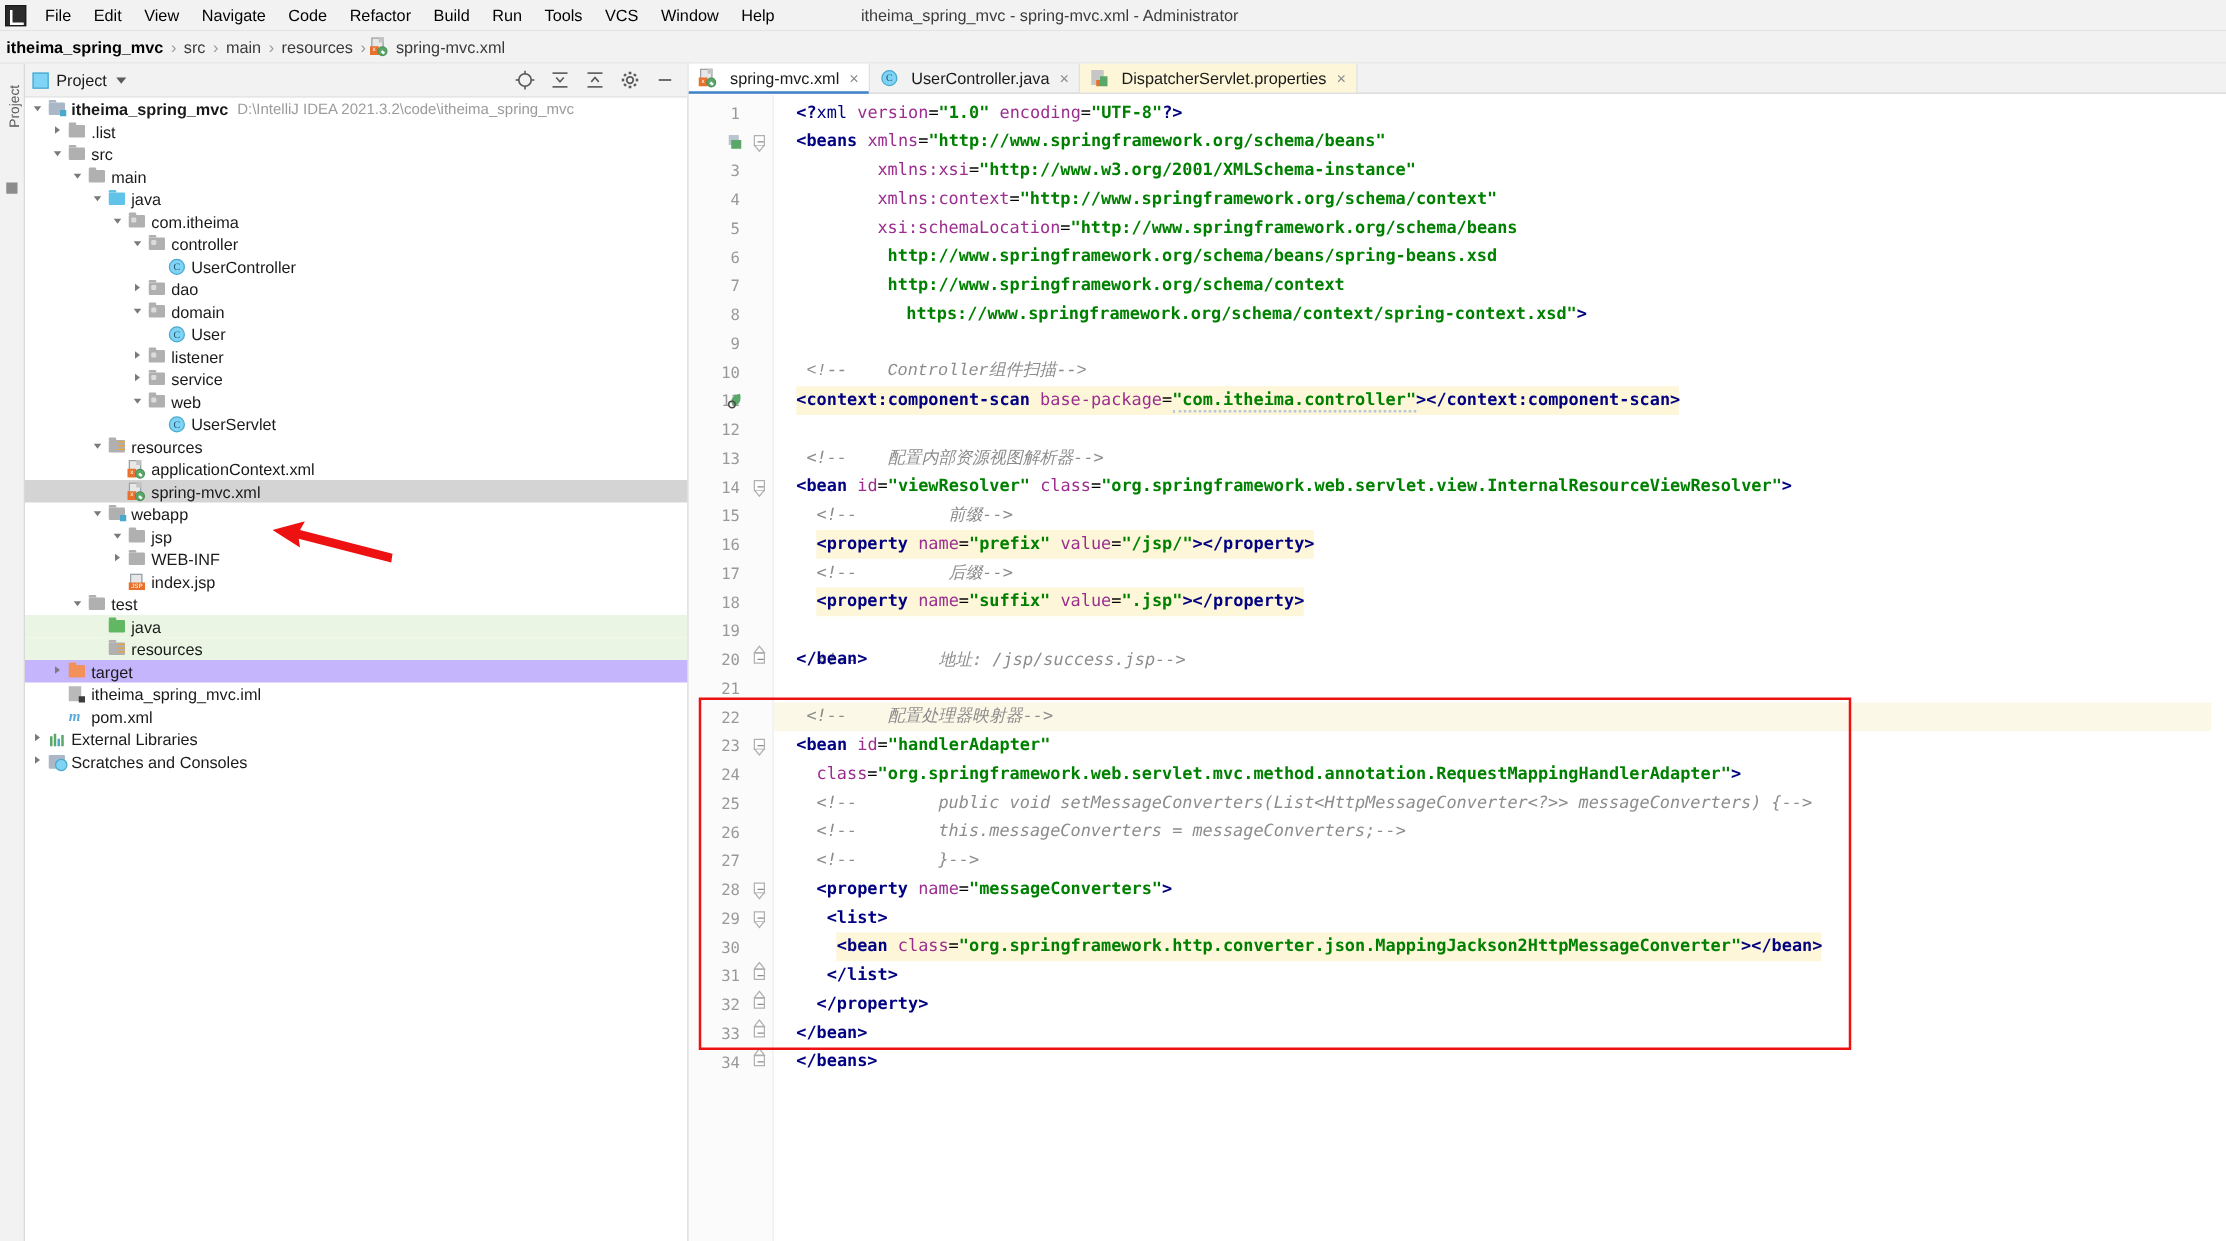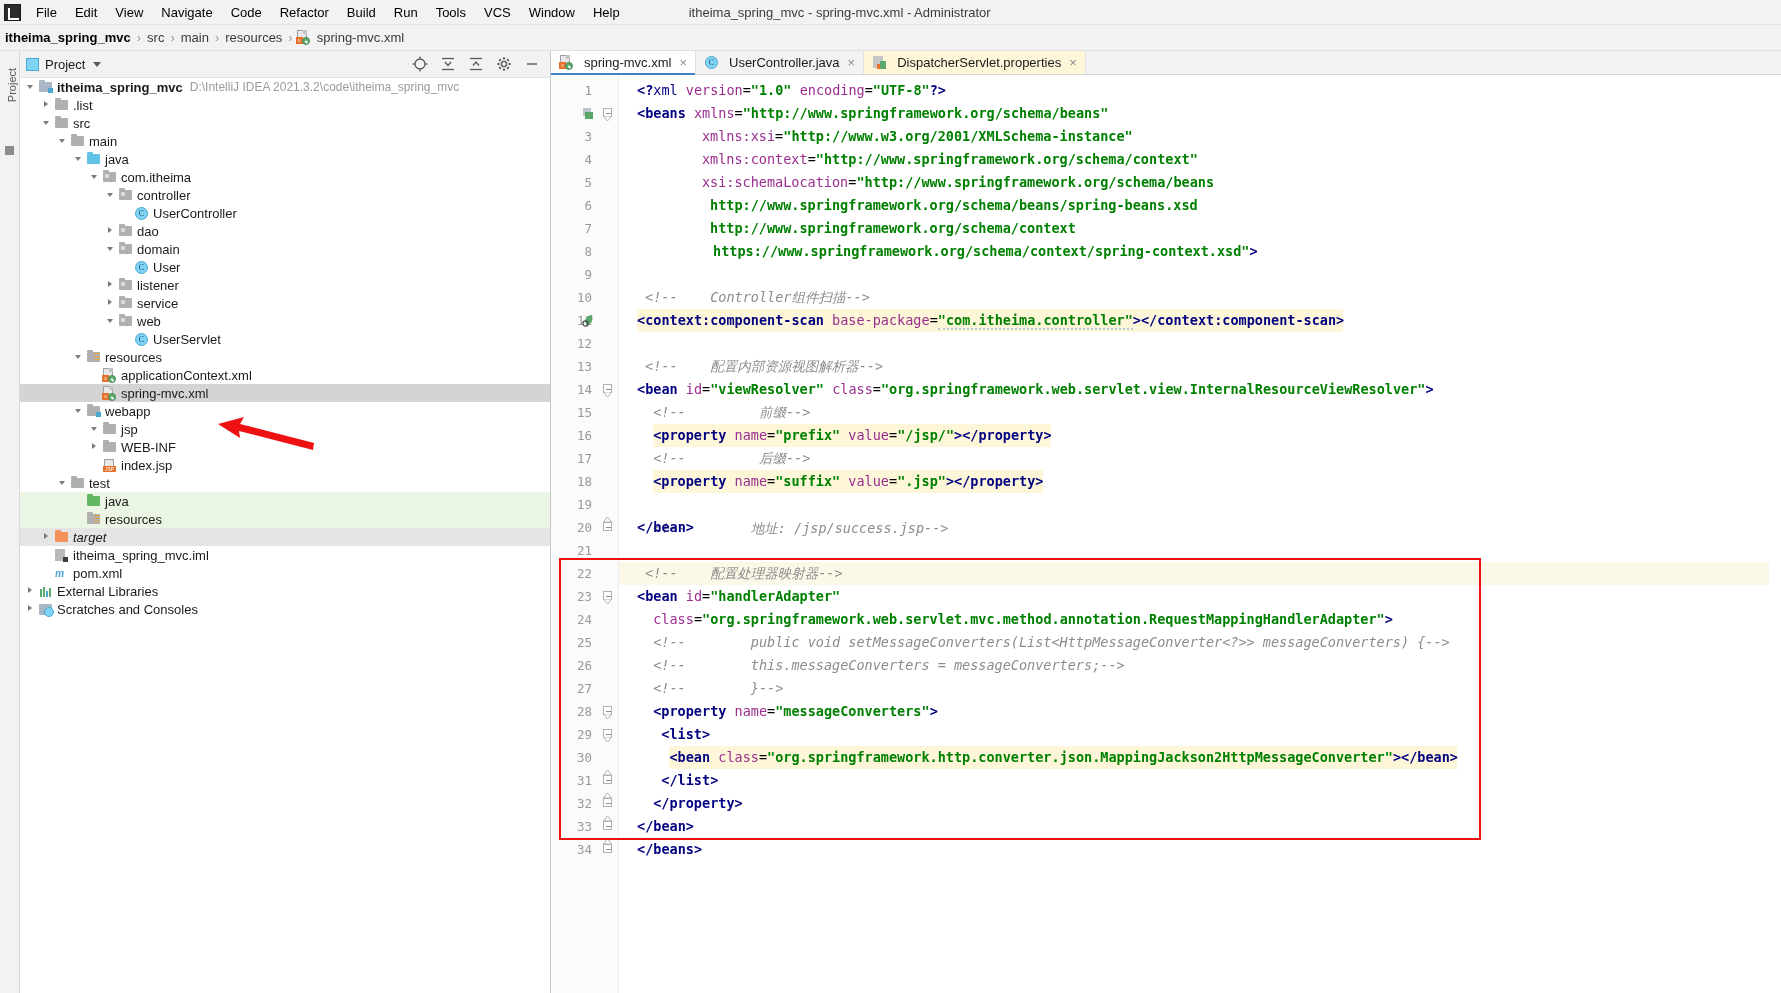--- a/index.html
+++ b/index.html
@@ -100,21 +100,21 @@
   .hdr-actions{margin-left:auto;display:flex;align-items:center;gap:12px;padding-right:4px;}
   .hdr-ico{width:16px;height:16px;position:relative;color:#5a5a5a;}
 
   .tree{position:absolute;left:0;top:27px;right:0;bottom:0;overflow:hidden;}
   .trow{
     height:18px;display:flex;align-items:center;font-size:13px;color:#1a1a1a;
     white-space:nowrap;padding-left:4px;
   }
   .trow.sel{background:#d4d4d4;}
   .trow.greenbg{background:#eaf5e4;}
-  .trow.yellowbg{background:#e5e5e5;font-style:italic;}
+  .trow.yellowbg{background:#c4b5fd;}
   .arrow{
     width:14px;height:14px;flex:0 0 14px;position:relative;
   }
   .arrow.right::before{
     content:"";position:absolute;left:4px;top:3px;
     border-left:4px solid #7a7a7a;border-top:3.5px solid transparent;border-bottom:3.5px solid transparent;
   }
   .arrow.down::before{
     content:"";position:absolute;left:3px;top:5px;
     border-top:4px solid #7a7a7a;border-left:3.5px solid transparent;border-right:3.5px solid transparent;
@@ -698,23 +698,23 @@
           </div>
         </div>
       <div class="code-lines" id="codelines">
           <div class="cl" style="top: 3px; left: 18px;"><span class="tok-tag">&lt;?</span><span class="tok-name">xml</span><span class="tok-plain"> </span><span class="tok-attr">version</span><span class="tok-plain">=</span><span class="tok-str">"1.0"</span><span class="tok-plain"> </span><span class="tok-attr">encoding</span><span class="tok-plain">=</span><span class="tok-str">"UTF-8"</span><span class="tok-tag">?&gt;</span></div>
           <div class="cl" style="top: 26px; left: 18px;"><span class="tok-tag">&lt;beans</span><span class="tok-plain"> </span><span class="tok-attr">xmlns</span><span class="tok-plain">=</span><span class="tok-str">"http://www.springframework.org/schema/beans"</span></div>
           <div class="cl" style="top: 49px; left: 82.96px;"><span class="tok-attr">xmlns:xsi</span><span class="tok-plain">=</span><span class="tok-str">"http://www.w3.org/2001/XMLSchema-instance"</span></div>
           <div class="cl" style="top: 72px; left: 82.96px;"><span class="tok-attr">xmlns:context</span><span class="tok-plain">=</span><span class="tok-str">"http://www.springframework.org/schema/context"</span></div>
           <div class="cl" style="top: 95px; left: 82.96px;"><span class="tok-attr">xsi:schemaLocation</span><span class="tok-plain">=</span><span class="tok-str">"http://www.springframework.org/schema/beans</span></div>
           <div class="cl" style="top: 118px; left: 91.08px;"><span class="tok-str">http://www.springframework.org/schema/beans/spring-beans.xsd</span></div>
           <div class="cl" style="top: 141px; left: 91.08px;"><span class="tok-str">http://www.springframework.org/schema/context</span></div>
-          <div class="cl" style="top: 164px; left: 94px;"><span class="tok-str">https://www.springframework.org/schema/context/spring-context.xsd"</span><span class="tok-tag">&gt;</span></div>
+          <div class="cl" style="top: 164px; left: 106px;"><span class="tok-str">https://www.springframework.org/schema/context/spring-context.xsd"</span><span class="tok-tag">&gt;</span></div>
           <div class="cl" style="top: 187px; left: 18px;"></div>
-          <div class="cl" style="top: 210px; left: 26.12px;"><span class="tok-comment">&lt;!--    Controller组件扫描--&gt;</span></div>
+          <div class="cl" style="top: 210px; left: 26.12px; font-family: Liberation Mono, monospace;"><span class="tok-comment">&lt;!--    Controller组件扫描--&gt;</span></div>
           <div class="hl-yellow" style="top: 233px; left: 18px; width: 706.44px;"></div>
           <div class="cl" style="top: 233px; left: 18px;"><span class="tok-tag">&lt;context:component-scan</span><span class="tok-plain"> </span><span class="tok-attr">base-package</span><span class="tok-plain">=</span><span class="tok-str squiggle">"com.itheima.controller"</span><span class="tok-tag">&gt;</span><span class="tok-tag">&lt;/context:component-scan&gt;</span></div>
           <div class="cl" style="top: 256px; left: 18px;"></div>
           <div class="cl" style="top: 279px; left: 26.12px;"><span class="tok-comment">&lt;!--    配置内部资源视图解析器--&gt;</span></div>
           <div class="cl" style="top: 302px; left: 18px;"><span class="tok-tag">&lt;bean</span><span class="tok-plain"> </span><span class="tok-attr">id</span><span class="tok-plain">=</span><span class="tok-str">"viewResolver"</span><span class="tok-plain"> </span><span class="tok-attr">class</span><span class="tok-plain">=</span><span class="tok-str">"org.springframework.web.servlet.view.InternalResourceViewResolver"</span><span class="tok-tag">&gt;</span></div>
           <div class="cl" style="top: 325px; left: 34.24px;"><span class="tok-comment">&lt;!--         前缀--&gt;</span></div>
           <div class="hl-yellow" style="top: 348px; left: 34.24px; width: 397.88px;"></div>
           <div class="cl" style="top: 348px; left: 34.24px;"><span class="tok-tag">&lt;property</span><span class="tok-plain"> </span><span class="tok-attr">name</span><span class="tok-plain">=</span><span class="tok-str">"prefix"</span><span class="tok-plain"> </span><span class="tok-attr">value</span><span class="tok-plain">=</span><span class="tok-str">"/jsp/"</span><span class="tok-tag">&gt;</span><span class="tok-tag">&lt;/property&gt;</span></div>
           <div class="cl" style="top: 371px; left: 34.24px;"><span class="tok-comment">&lt;!--         后缀--&gt;</span></div>
           <div class="hl-yellow" style="top: 394px; left: 34.24px; width: 389.76px;"></div>

